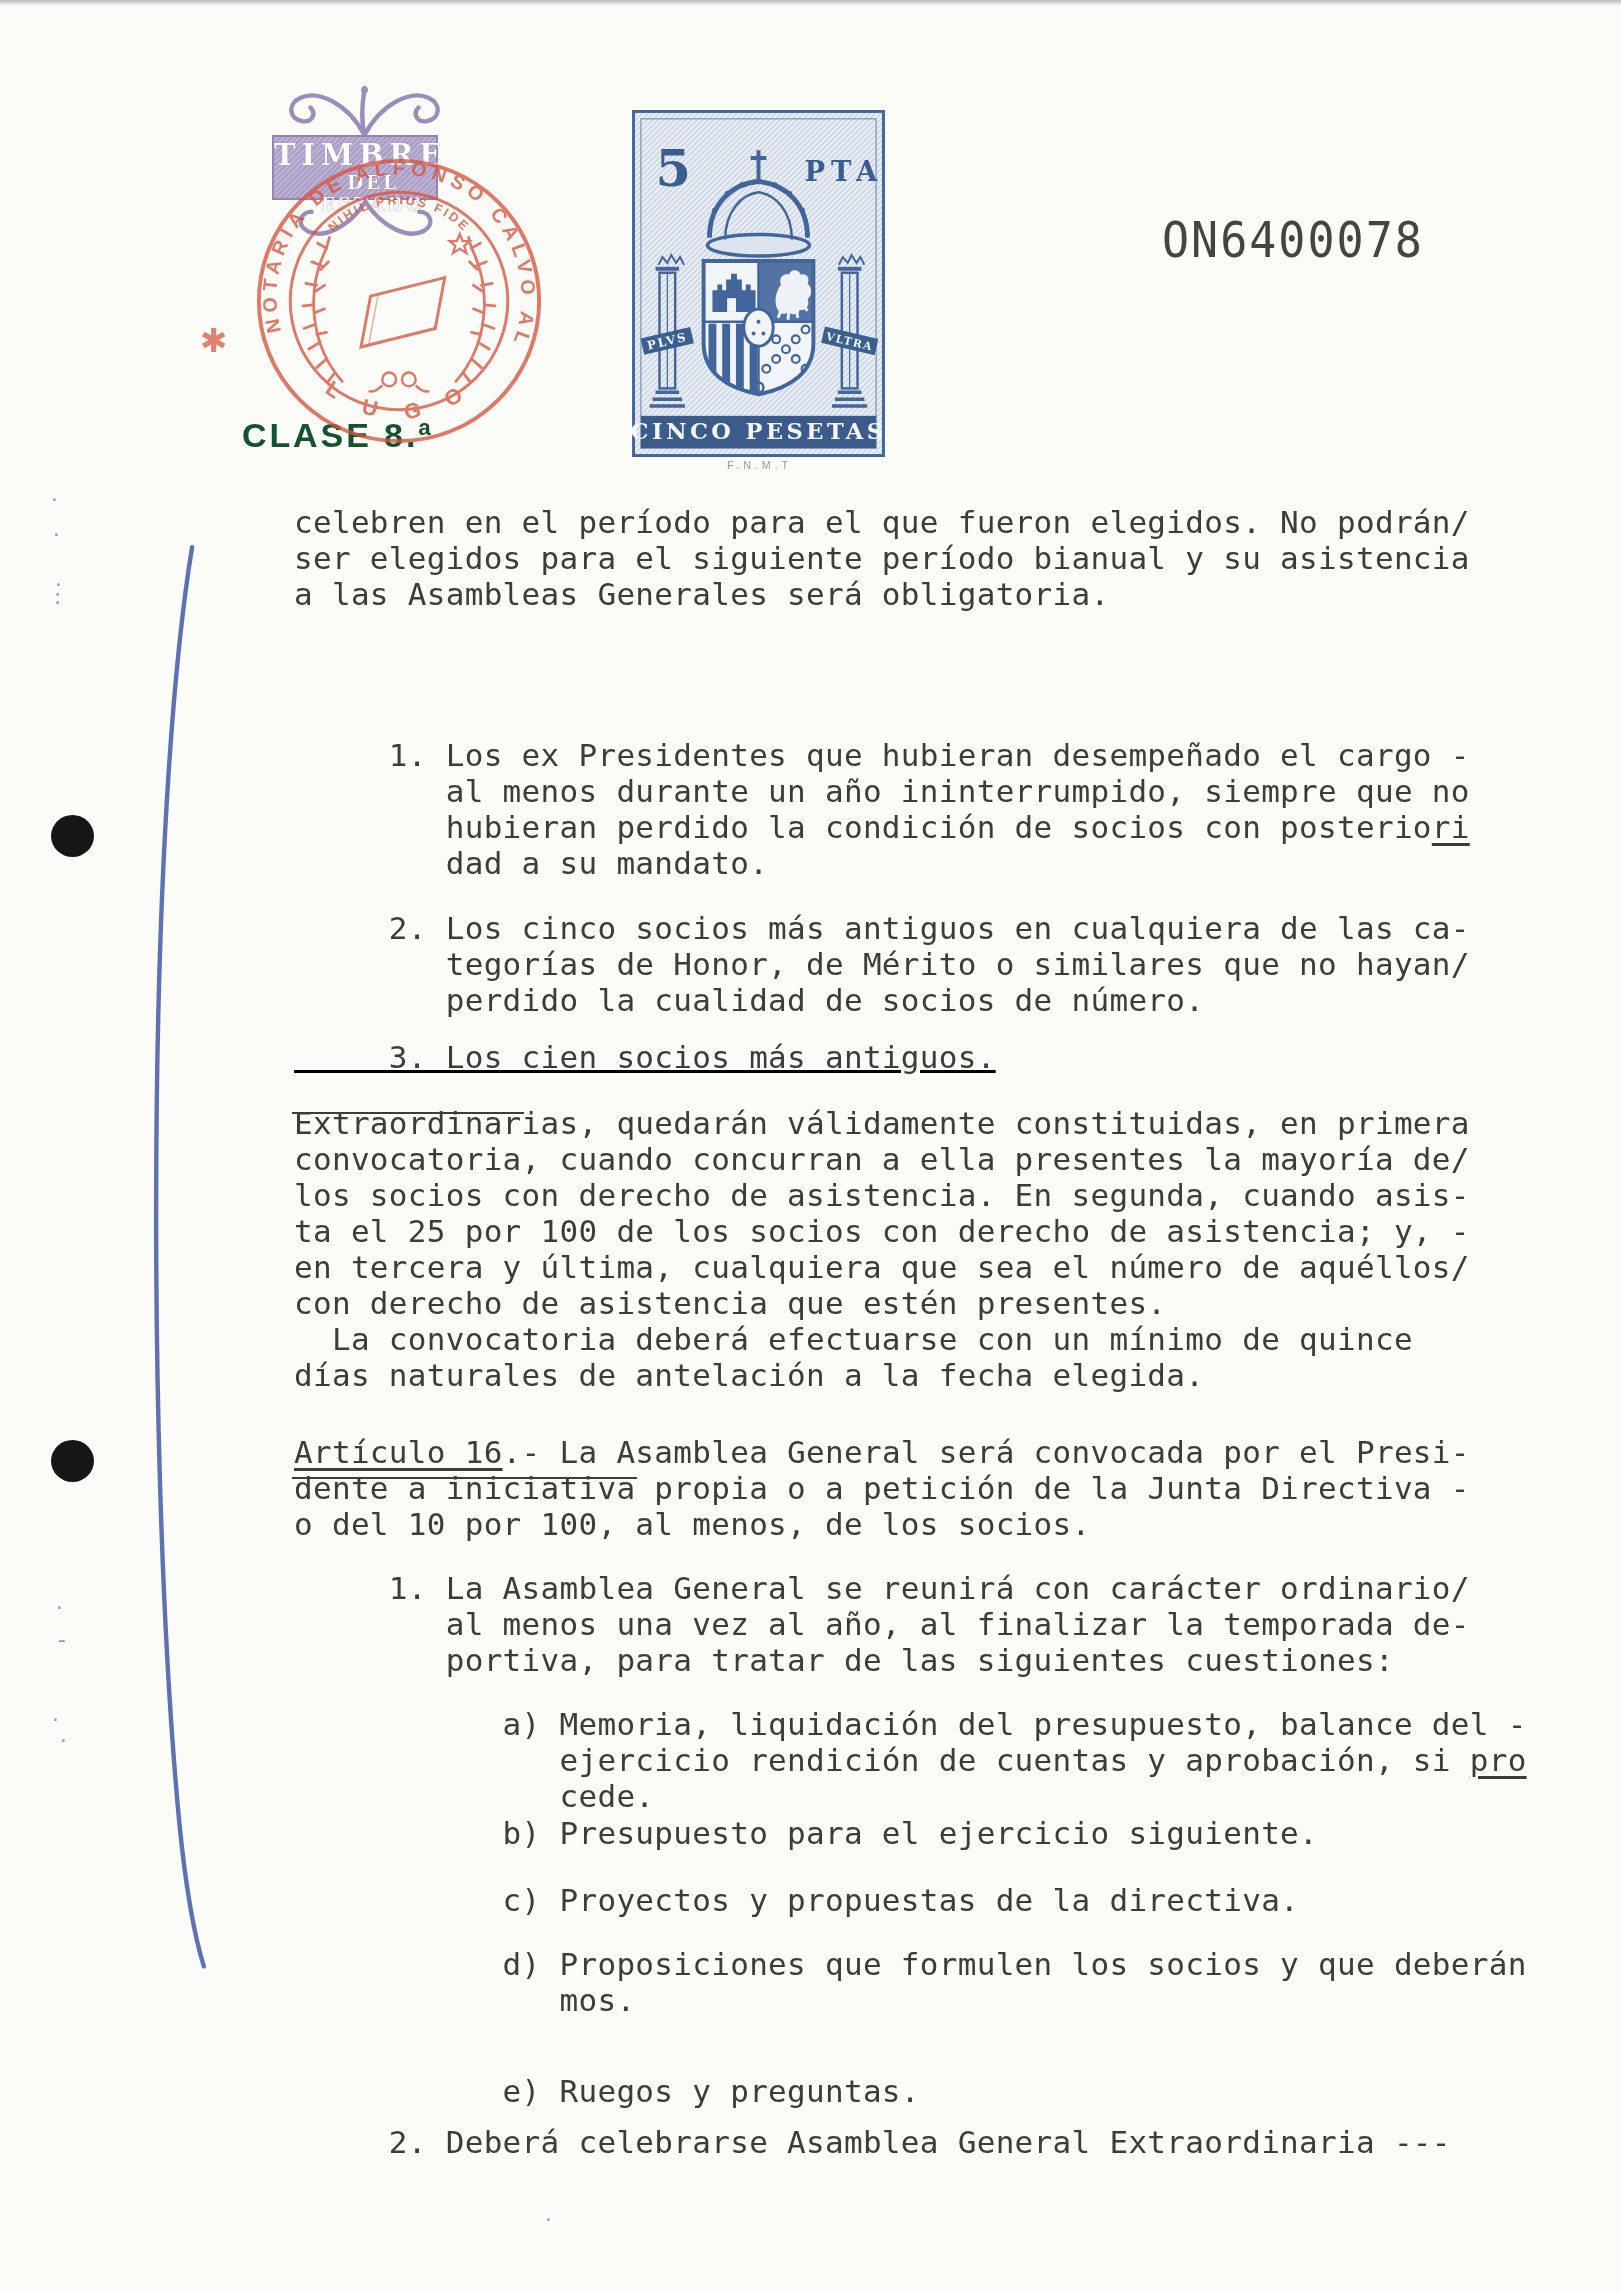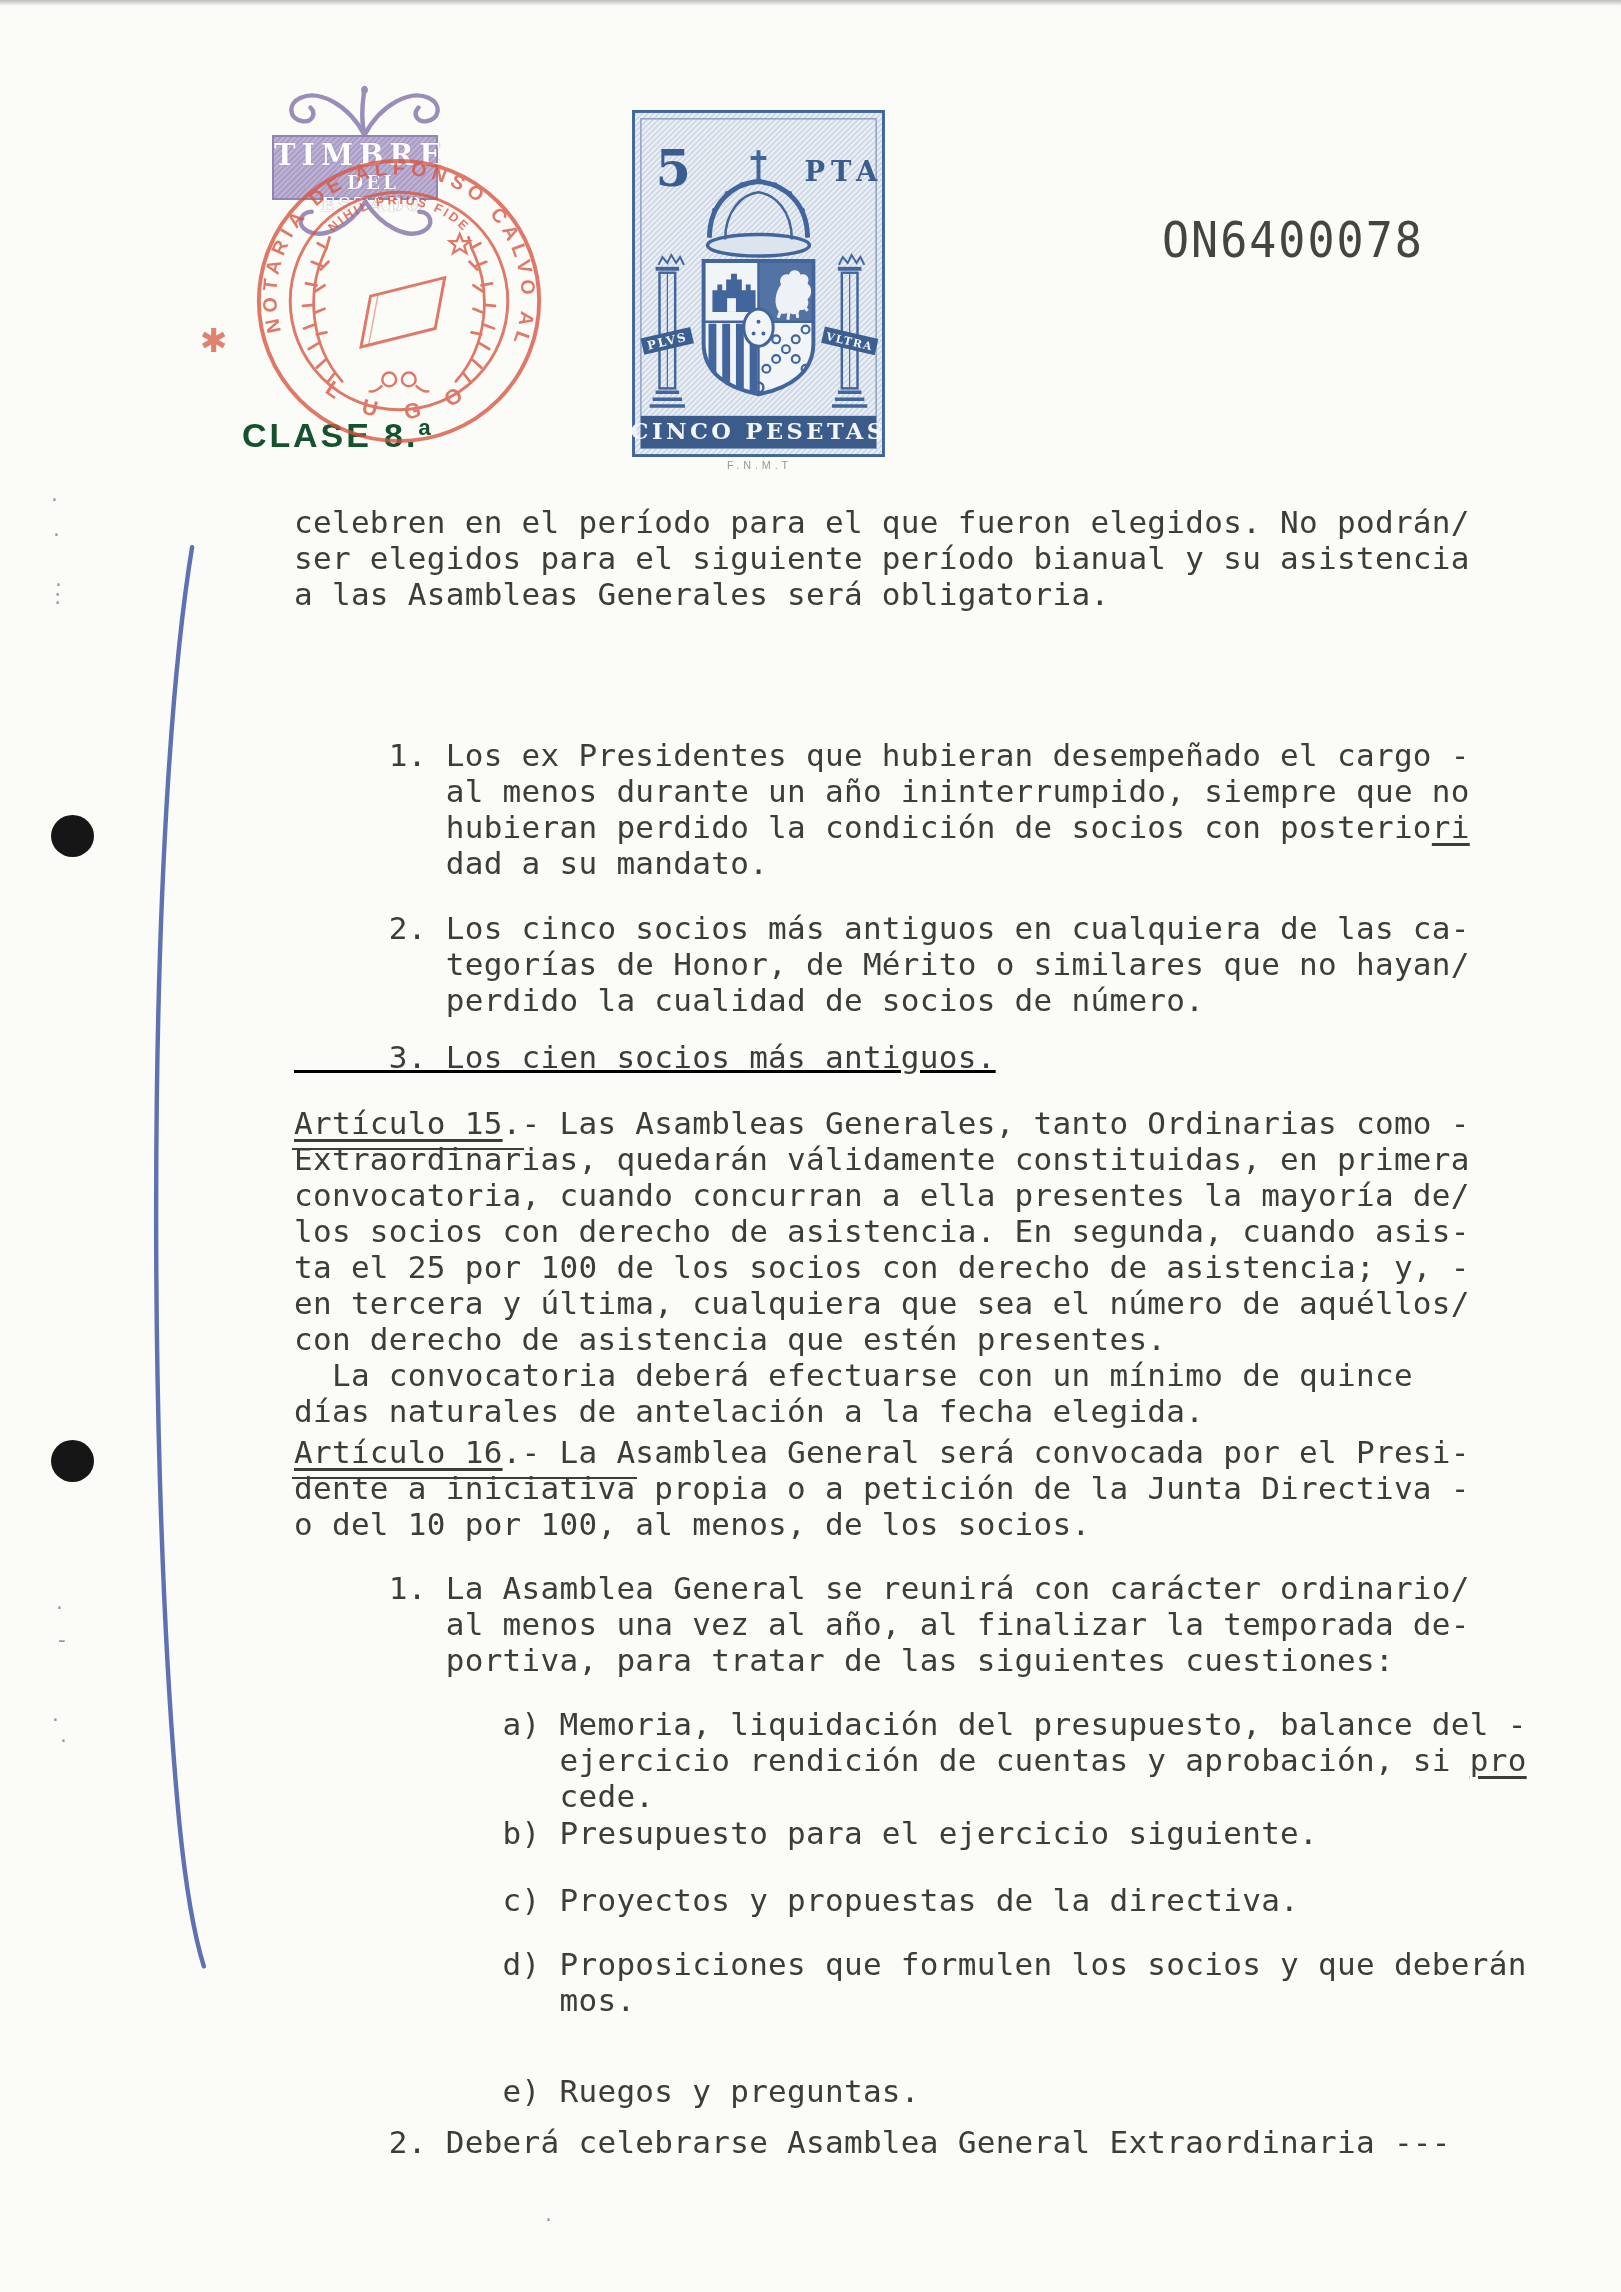--- a/index.html
+++ b/index.html
@@ -250,21 +250,20 @@
       </div>
       <div class="block" style="top: 910px;">
         <div class="tline"><span>     2. Los cinco socios más antiguos en cualquiera de las ca-</span></div>
         <div class="tline"><span>        tegorías de Honor, de Mérito o similares que no hayan/</span></div>
         <div class="tline"><span>        perdido la cualidad de socios de número.</span></div>
       </div>
       <div class="block" style="top: 1039px; text-decoration: underline;">
         <div class="tline"><span>     3. Los cien socios más antiguos.</span></div>
       </div>
       <div class="block" style="top: 1105px;">
-        <div class="tline"><span class="useg">Artículo 15</span><span>.- Las Asambleas Generales, tanto Ordinarias como -</span></div>
         <div class="tline"><span class="oseg">Extraordinar</span><span>ias, quedarán válidamente constituidas, en primera</span></div>
         <div class="tline"><span>convocatoria, cuando concurran a ella presentes la mayoría de/</span></div>
         <div class="tline"><span>los socios con derecho de asistencia. En segunda, cuando asis-</span></div>
         <div class="tline"><span>ta el 25 por 100 de los socios con derecho de asistencia; y, -</span></div>
         <div class="tline"><span>en tercera y última, cualquiera que sea el número de aquéllos/</span></div>
         <div class="tline"><span>con derecho de asistencia que estén presentes.</span></div>
         <div class="tline"><span>  La convocatoria deberá efectuarse con un mínimo de quince</span></div>
         <div class="tline"><span>días naturales de antelación a la fecha elegida.</span></div>
       </div>
       <div class="block" style="top: 1434px;">

